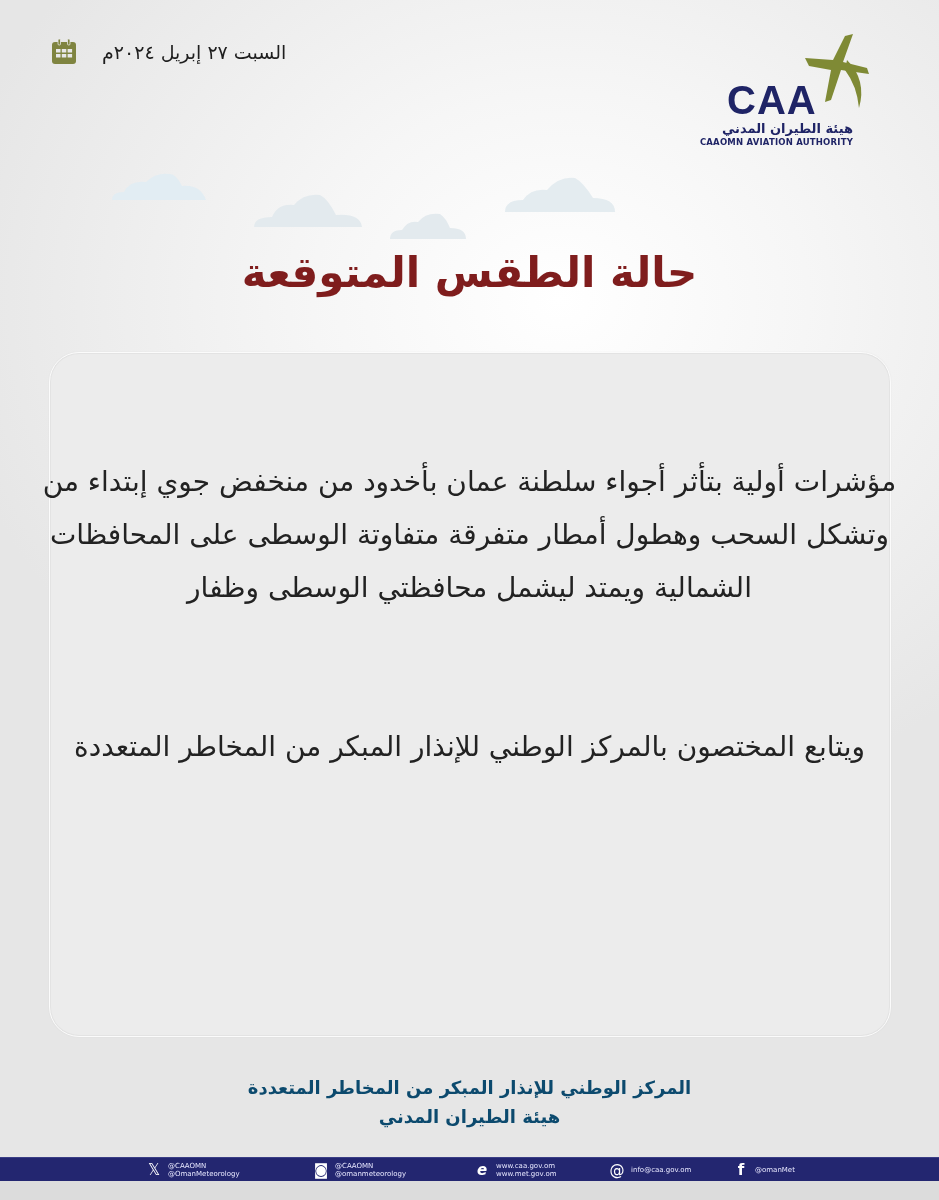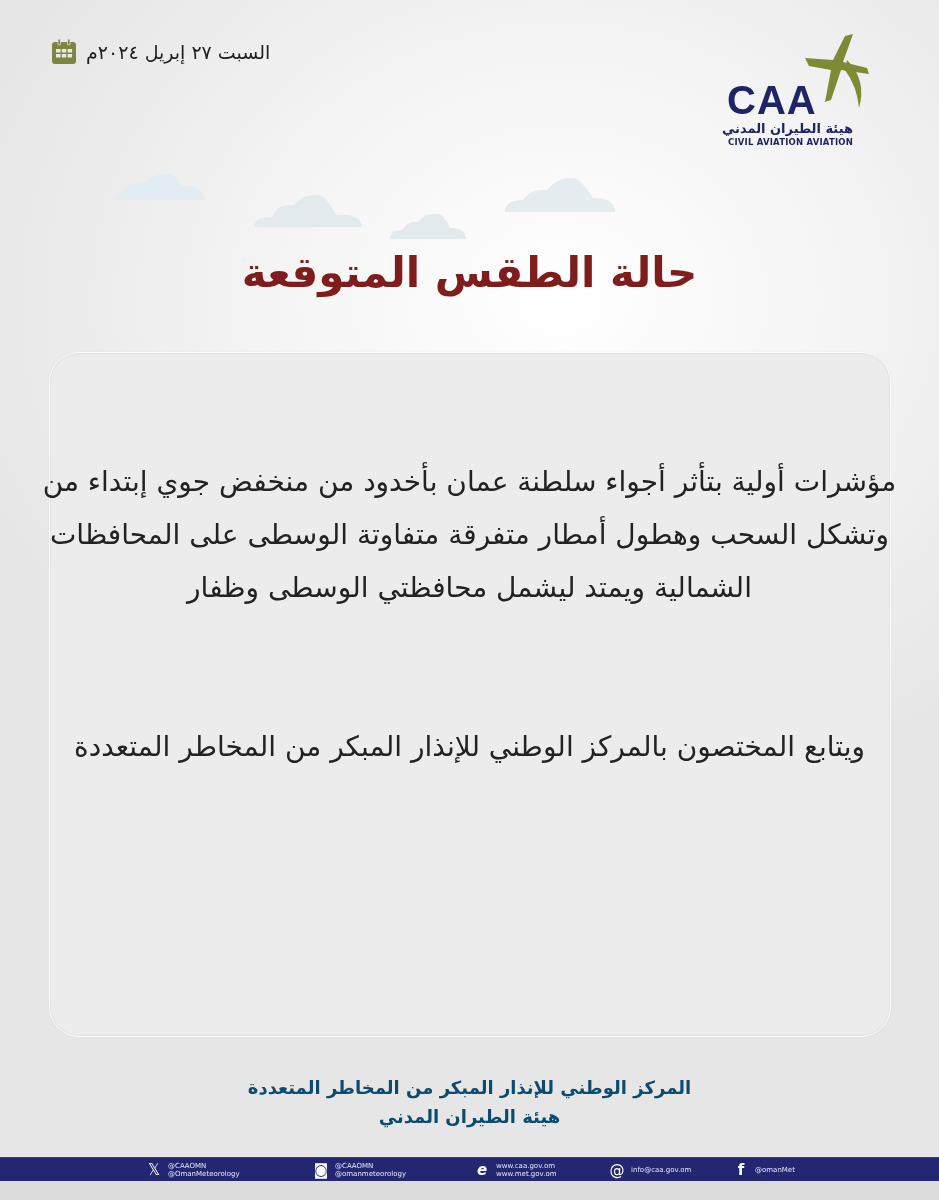--- a/index.html
+++ b/index.html
@@ -3,21 +3,21 @@
 <meta charset="utf-8">
 <style>
   html, body { margin:0; padding:0; }
   body {
     width:939px; height:1200px; overflow:hidden; position:relative;
     font-family:"DejaVu Sans", sans-serif;
     background: radial-gradient(ellipse 620px 520px at 560px 300px, #ffffff 0%, #f6f6f6 40%, #e6e6e6 100%);
     background-color:#e4e4e4;
   }
   .date {
-    position:absolute; top:38px; left:50px; display:flex; align-items:center; gap:8px;
+    position:absolute; top:38px; left:50px; display:flex; align-items:center; gap:24px;
     direction:rtl; flex-direction:row-reverse;
   }
   .date-text { font-size:19px; color:#1e1e1e; direction:rtl; }
   .cal-icon { width:28px; height:28px; }
   .logo { position:absolute; top:30px; right:62px; width:150px; height:120px; }
   .logo-ar { position:absolute; right:86px; top:121px; font-size:13px; font-weight:bold; color:#1f2466; direction:rtl; }
   .logo-en { position:absolute; right:86px; top:137px; font-size:8.5px; font-weight:bold; color:#1f2466; letter-spacing:0.2px; }
   .cloud { position:absolute; }
   .title {
     position:absolute; top:248px; left:0; width:100%; text-align:center;
@@ -69,21 +69,21 @@
 </div>
 
 <svg class="logo" viewBox="0 0 150 120">
   <g>
     <path d="M118 6 L126 4 L116 32 L140 38 L142 44 L114 40 L104 70 L98 72 L104 40 L82 36 L78 28 L106 30 Z" fill="#7f8a35"></path>
     <path d="M120 30 Q140 50 132 78 Q130 56 118 40 Z" fill="#7f8a35"></path>
   </g>
   <text x="0" y="84" font-family="Liberation Sans, sans-serif" font-weight="bold" font-size="40" fill="#1f2466" letter-spacing="1">CAA</text>
 </svg>
 <div class="logo-ar">هيئة الطيران المدني</div>
-<div class="logo-en">CIVIL AVIATION AVIATION</div>
+<div class="logo-en">CAAOMN AVIATION AUTHORITY</div>
 
 <svg class="cloud" style="left:110px;top:170px" width="122" height="32" viewBox="0 0 122 32">
   <path d="M2 30 Q2 22 14 22 Q20 10 36 12 Q46 2 60 4 Q66 4 72 16 Q90 14 96 30 Z" fill="#e2edf3"></path>
 </svg>
 <svg class="cloud" style="left:252px;top:185px" width="115" height="45" viewBox="0 0 115 45">
   <path d="M2 42 Q2 32 20 32 Q26 18 42 20 Q52 8 68 10 Q76 14 84 30 Q108 28 110 42 Z" fill="#e3eaee"></path>
 </svg>
 <svg class="cloud" style="left:388px;top:208px" width="80" height="33" viewBox="0 0 80 33">
   <path d="M2 31 Q2 22 14 22 Q20 12 30 14 Q38 4 52 6 Q58 10 62 20 Q78 20 78 31 Z" fill="#e3eaee"></path>
 </svg>

